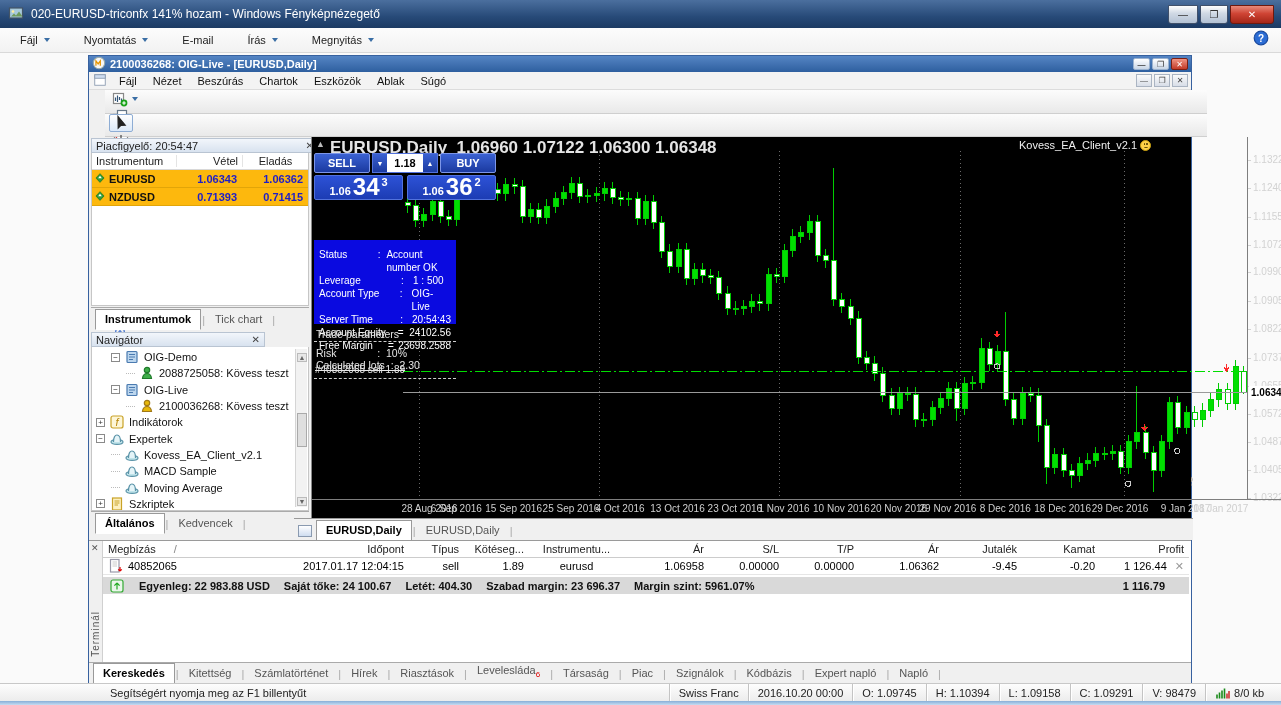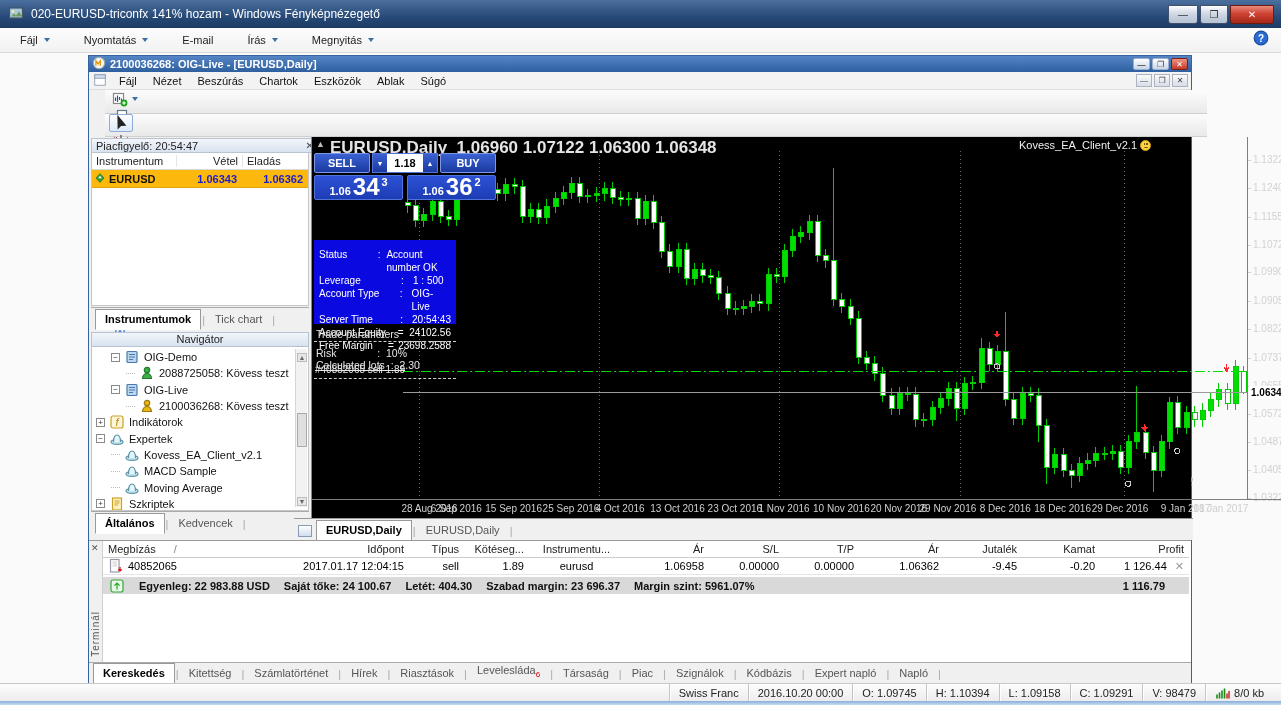--- a/index.html
+++ b/index.html
@@ -450,44 +450,55 @@
       </div>
 
     <div class="abs phead" style="left:2px;top:82px;width:228px;">
       <span>Piacfigyelő: 20:54:47</span>
       <span class="x">✕</span>
     </div>
     <div class="abs mw-table" style="left:2px;top:97px;width:218px;height:153px;">
       <div class="mw-hrow" id="mw-head">
           <div style="padding:0 4px;">Instrumentum</div>
           <div style="padding:0 4px;text-align:right;border-left:1px solid #e4e4e4;">Vétel</div>
-          <div style="padding:0 4px;text-align:left;border-left:1px solid #e4e4e4;">Eladás</div>
+          <div style="padding:0 4px;text-align:center;border-left:1px solid #e4e4e4;">Eladás</div>
         </div>
       <div id="mw-rows">
           <div class="mw-row" style="background:#fdb80d">
             <div class="sym">
               <span><svg width="10" height="10" viewBox="0 0 16 16">
                   <path d="M8 1l6.5 7L8 15 1.5 8z" fill="#2f9e3a" stroke="#156c20"></path>
                   <path d="M8 4.5L5 8.5h6z" fill="#fff"></path>
                 </svg></span>
               <span>EURUSD</span>
             </div>
             <div class="num" style="color:#1e1ec8;font-weight:bold;">1.06343</div>
             <div class="num" style="color:#1e1ec8;font-weight:bold;">1.06362</div>
           </div>
+          <div class="mw-row" style="background:#fdb80d">
+            <div class="sym">
+              <span><svg width="10" height="10" viewBox="0 0 16 16">
+                  <path d="M8 1l6.5 7L8 15 1.5 8z" fill="#2f9e3a" stroke="#156c20"></path>
+                  <path d="M8 4.5L5 8.5h6z" fill="#fff"></path>
+                </svg></span>
+              <span>NZDUSD</span>
+            </div>
+            <div class="num" style="color:#1e1ec8;font-weight:bold;">0.71393</div>
+            <div class="num" style="color:#1e1ec8;font-weight:bold;">0.71415</div>
+          </div>
         </div>
     </div>
     <div class="abs tabsbar" style="left:2px;top:251px;width:218px;" id="mw-tabs">
         <span class="tab active">Instrumentumok</span>
         <span class="tabdiv">|</span>
         <span class="tab">Tick chart</span>
         <span class="tabdiv">|</span>
       </div>
 
-    <div class="abs phead" style="left:2px;top:276px;width:218px;flex-direction:column;">
+    <div class="abs phead" style="left:2px;top:276px;width:174px;">
       <span>Navigátor</span>
       <span class="x">✕</span>
     </div>
     <div class="abs" style="left:2px;top:291px;width:218px;height:164px;background:#fff;border:1px solid #c6c6c6;border-top:none;overflow:hidden;">
       <div id="nav-tree" style="padding:2px 0 0 2px;">
           <div class="tree-row" style="padding-left:17px">
             <span class="expander">−</span>
             <span style="display:inline-flex">
               <svg width="16" height="16" viewBox="0 0 16 16" fill="none" stroke-width="1.2">
                 <rect x="3" y="2.5" width="10" height="11" rx="1" fill="#bcd6ee" stroke="#4a7ab0"></rect>
@@ -1036,20 +1047,21 @@
         <span class="tab">Kódbázis</span>
         <span class="tabdiv">|</span>
         <span class="tab">Expert napló</span>
         <span class="tabdiv">|</span>
         <span class="tab">Napló</span>
         <span class="tabdiv">|</span>
       </div>
   </div>
 
   <div class="abs statusbar">
+    <span style="padding-left:110px;">Segítségért nyomja meg az F1 billentyűt</span>
     <span style="margin-left:auto;display:flex;height:100%;" id="status-right">
         <span class="sseg">Swiss Franc</span>
         <span class="sseg">2016.10.20 00:00</span>
         <span class="sseg">O: 1.09745</span>
         <span class="sseg">H: 1.10394</span>
         <span class="sseg">L: 1.09158</span>
         <span class="sseg">C: 1.09291</span>
         <span class="sseg">V: 98479</span>
         <span class="sseg">
           <span style="display:inline-flex">

